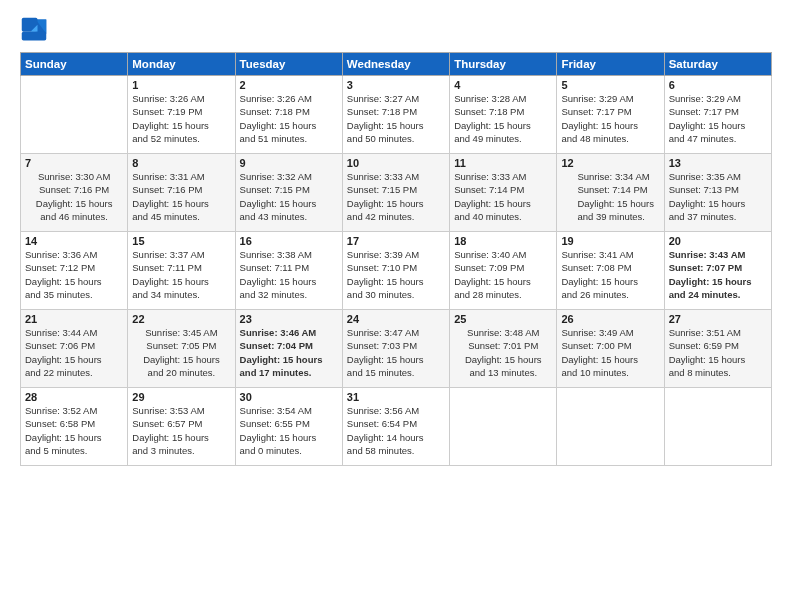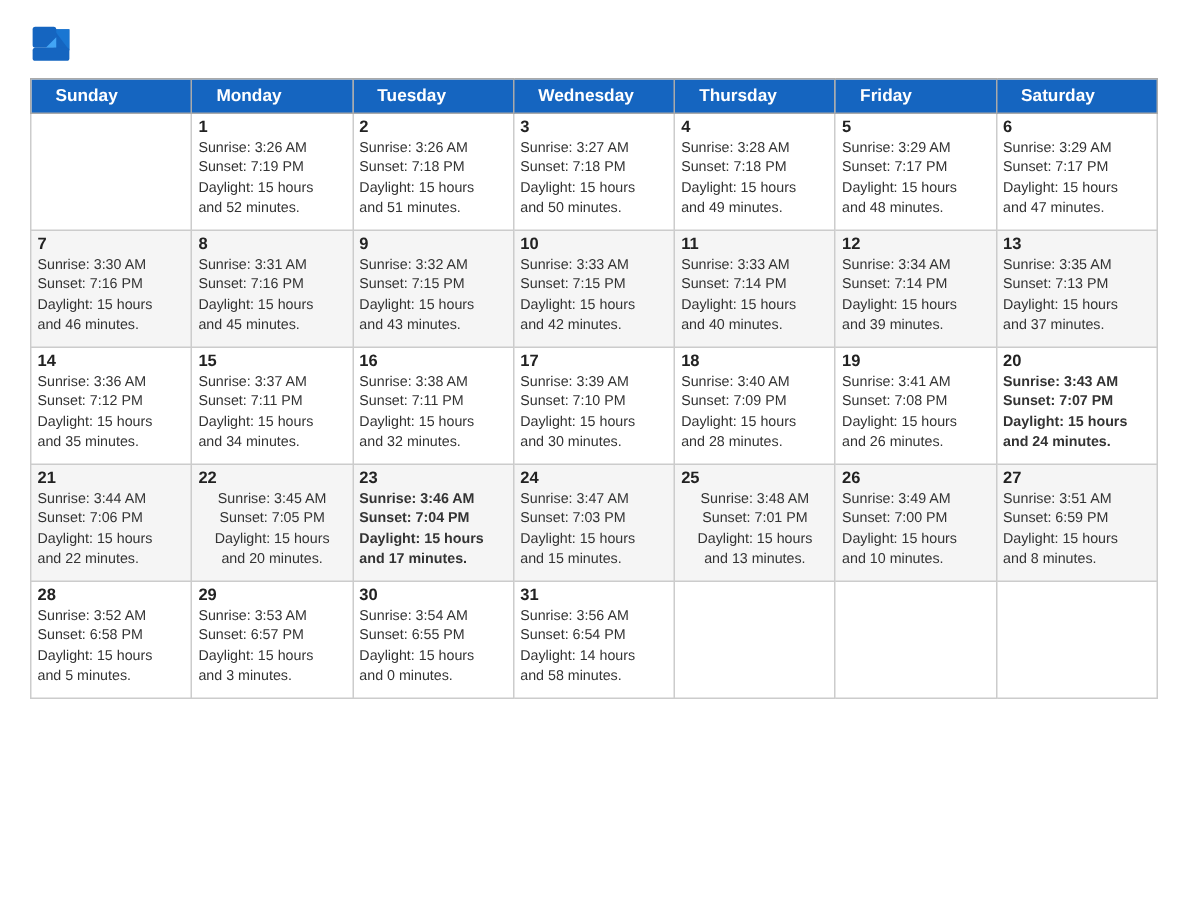--- a/index.html
+++ b/index.html
@@ -55,21 +55,21 @@
     .calendar {
       width: 100%;
       border-collapse: collapse;
       table-layout: fixed;
     }
     .calendar thead tr th {
       background: #1565c0;
       color: #fff;
       font-size: 11.5px;
       font-weight: bold;
-      padding: 5px 16px;
+      padding: 5px 4px;
       text-align: left;
       border: 1px solid #aaa;
     }
     .calendar tbody tr td {
       border: 1px solid #ccc;
       vertical-align: top;
       padding: 3px 4px;
       height: 78px;
       background: #fff;
     }
@@ -168,21 +168,21 @@
             <div class="day-num">6</div>
             <div class="day-detail" style="white-space: pre-line;">Sunrise: 3:29 AM
 Sunset: 7:17 PM
 Daylight: 15 hours
 and 47 minutes.</div>
           </td>
         </tr>
         <tr>
           <td>
             <div class="day-num">7</div>
-            <div class="day-detail" style="white-space: pre-line;">Sunrise: 3:30 AM
+            <div class="day-detail" style="white-space: pre-line; text-align: center;">Sunrise: 3:30 AM
 Sunset: 7:16 PM
 Daylight: 15 hours
 and 46 minutes.</div>
           </td>
           <td>
             <div class="day-num">8</div>
             <div class="day-detail" style="white-space: pre-line;">Sunrise: 3:31 AM
 Sunset: 7:16 PM
 Daylight: 15 hours
 and 45 minutes.</div>
@@ -203,21 +203,21 @@
           </td>
           <td>
             <div class="day-num">11</div>
             <div class="day-detail" style="white-space: pre-line;">Sunrise: 3:33 AM
 Sunset: 7:14 PM
 Daylight: 15 hours
 and 40 minutes.</div>
           </td>
           <td>
             <div class="day-num">12</div>
-            <div class="day-detail" style="white-space: pre-line;">Sunrise: 3:34 AM
+            <div class="day-detail" style="white-space: pre-line; margin-left: 16px;">Sunrise: 3:34 AM
 Sunset: 7:14 PM
 Daylight: 15 hours
 and 39 minutes.</div>
           </td>
           <td>
             <div class="day-num">13</div>
             <div class="day-detail" style="white-space: pre-line;">Sunrise: 3:35 AM
 Sunset: 7:13 PM
 Daylight: 15 hours
 and 37 minutes.</div>

